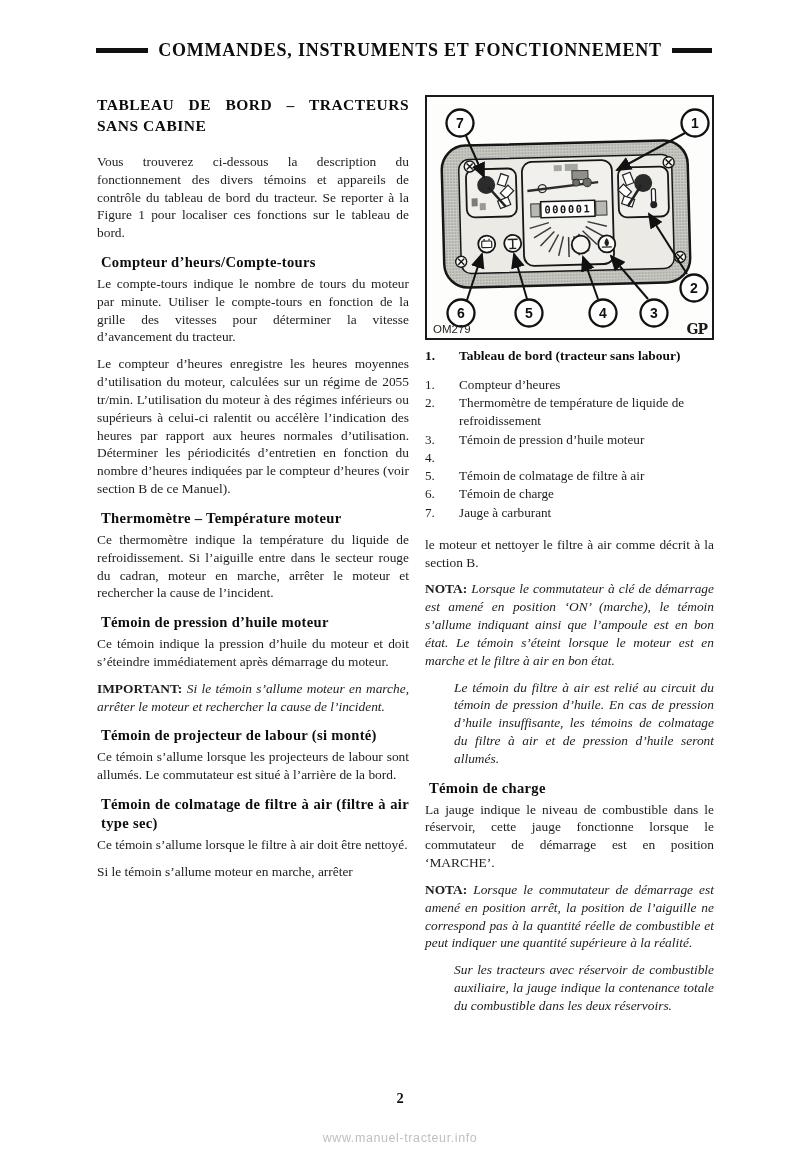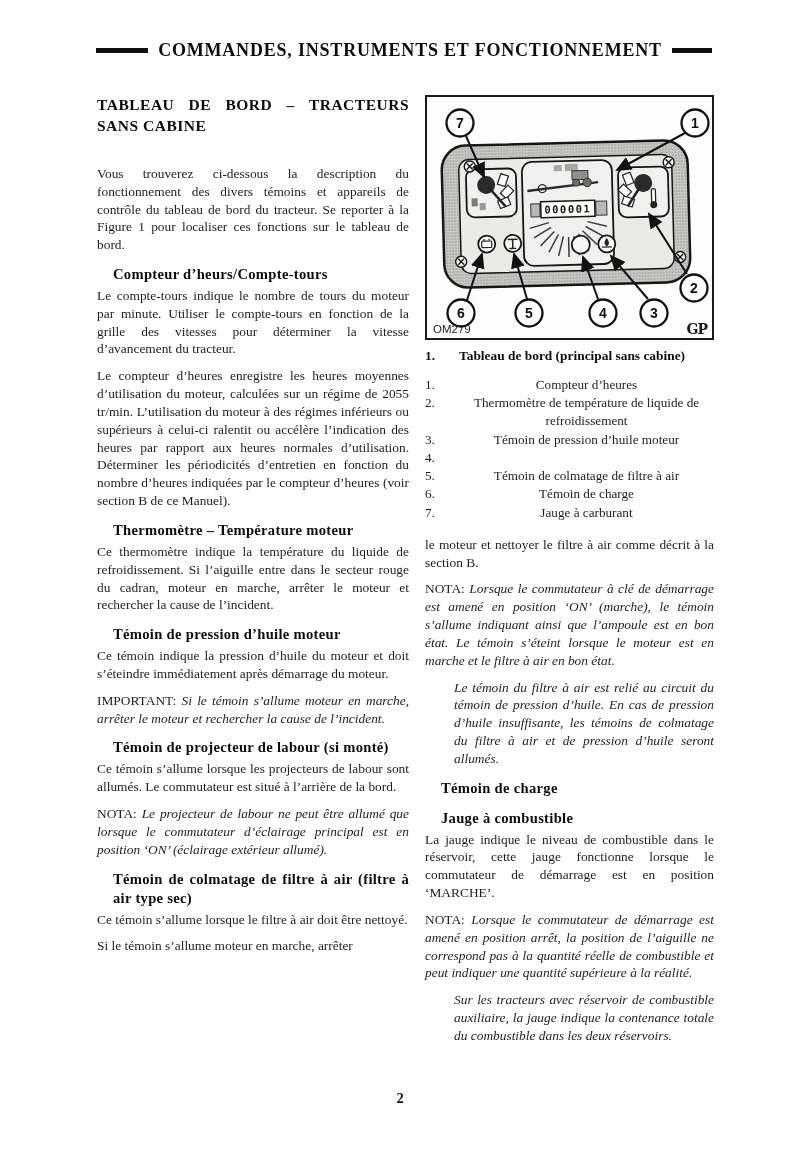--- a/index.html
+++ b/index.html
@@ -10,34 +10,34 @@
   .hrule{height:5px;background:#101010;}
   .hrule.left{width:52px;}
   .hrule.right{width:40px;flex:none;}
   .header-title{flex:1;text-align:center;font-size:18px;font-weight:bold;letter-spacing:0.8px;
                 white-space:nowrap;color:#0d0d0d;padding:0 2px;}
   
   .content{position:absolute;top:93px;left:97px;width:617px;display:flex;gap:16px;}
   .col-left{width:312px;}
   .col-right{width:289px;}
   .doc-title{font-size:15.5px;font-weight:bold;line-height:1.35;letter-spacing:0.5px;
-             text-align:justify;margin:2px 0 28px 0;color:#0d0d0d;}
+             text-align:justify;margin:2px 0 16px 0;color:#0d0d0d;}
   .sec-h{font-size:14.6px;font-weight:bold;line-height:1.3;letter-spacing:0.3px;
-         text-align:justify;margin:11px 0 3px 16px;color:#0d0d0d;}
+         text-align:justify;margin:11px 0 3px 4px;color:#0d0d0d;}
   .para{font-size:13.4px;line-height:1.33;text-align:justify;margin:0 0 9px 0;}
   .para.ital{font-style:italic;margin-left:29px;}
-  .nota-label{font-weight:normal;font-style:normal;}
+  .nota-label{font-weight:bold;font-style:normal;}
   
   .figure-box{border:2px solid #1a1a1a;width:285px;height:241px;margin:2px 0 8px 0;background:#fdfdfc;}
   .fig-caption{display:flex;font-size:13.4px;font-weight:bold;margin:4px 0 12px 0;color:#0d0d0d;}
   .fig-caption .num{width:34px;flex:none;}
   .fig-list{margin:0 0 14px 0;}
   .fig-item{display:flex;font-size:13.2px;line-height:1.38;}
   .fig-item .num{width:34px;flex:none;}
-  .fig-item .txt{flex:1;text-align:center;}
+  .fig-item .txt{flex:1;text-align:left;}
   
   .page-num{position:absolute;top:1090px;left:0;width:100%;text-align:center;
             font-size:14.5px;font-weight:bold;color:#111;}
   .watermark{position:absolute;top:1131px;left:0;width:100%;text-align:center;
              font-family:"Liberation Sans",sans-serif;font-size:12.5px;color:#bfbfbf;letter-spacing:0.6px;}
   svg text{font-family:"Liberation Sans",sans-serif;}
   .callout-num{font-size:14px;font-weight:bold;fill:#101010;}
   .counter-text{font-family:"DejaVu Sans Mono",monospace;font-size:10.5px;font-weight:bold;fill:#161616;letter-spacing:1.5px;}
   .om-text{font-size:11.5px;fill:#222;}
   .logo-text{font-family:"DejaVu Serif",serif;font-size:14px;font-weight:bold;fill:#1a1a1a;letter-spacing:-1px;}
@@ -62,21 +62,20 @@
       <div class="sec-h">Compteur d’heurs/Compte-tours</div>
       <p class="para">Le compte-tours indique le nombre de tours du moteur par minute. Utiliser le compte-tours en fonction de la grille des vitesses pour déterminer la vitesse d’avancement du tracteur.</p>
       <p class="para">Le compteur d’heures enregistre les heures moyennes d’utilisation du moteur, calculées sur un régime de 2055 tr/min. L’utilisation du moteur à des régimes inférieurs ou supérieurs à celui-ci ralentit ou accélère l’indication des heures par rapport aux heures normales d’utilisation. Déterminer les périodicités d’entretien en fonction du nombre d’heures indiquées par le compteur d’heures (voir section B de ce Manuel).</p>
       <div class="sec-h">Thermomètre – Température moteur</div>
       <p class="para">Ce thermomètre indique la température du liquide de refroidissement. Si l’aiguille entre dans le secteur rouge du cadran, moteur en marche, arrêter le moteur et rechercher la cause de l’incident.</p>
       <div class="sec-h">Témoin de pression d’huile moteur</div>
       <p class="para">Ce témoin indique la pression d’huile du moteur et doit s’éteindre immédiatement après démarrage du moteur.</p>
       <p class="para"><span class="nota-label">IMPORTANT:</span> <i>Si le témoin s’allume moteur en marche, arrêter le moteur et rechercher la cause de l’incident.</i></p>
       <div class="sec-h">Témoin de projecteur de labour (si monté)</div>
       <p class="para">Ce témoin s’allume lorsque les projecteurs de labour sont allumés. Le commutateur est situé à l’arrière de la bord.</p>
-      <p class="para"><span class="nota-label">NOTA:</span> <i>Le projecteur de labour ne peut être allumé que lorsque le commutateur d’éclairage principal est en position ‘ON’ (éclairage extérieur allumé).</i></p>
       <div class="sec-h">Témoin de colmatage de filtre à air (filtre à air type sec)</div>
       <p class="para">Ce témoin s’allume lorsque le filtre à air doit être nettoyé.</p>
       <p class="para">Si le témoin s’allume moteur en marche, arrêter</p>
     </div>
 
     <div class="col-right">
 
       <div class="figure-box">
         <svg width="285" height="241" viewBox="0 0 285 241">
           <defs>
@@ -225,21 +224,21 @@
             <text class="callout-num" x="227" y="221" text-anchor="middle">3</text>
           </g>
 
           <text class="om-text" x="6" y="236">OM279</text>
           <text class="logo-text" x="280" y="237" text-anchor="end">GP</text>
         </svg>
       </div>
 
       <div class="fig-caption">
         <span class="num">1.</span>
-        <span class="txt">Tableau de bord (principal sans cabine)</span>
+        <span class="txt">Tableau de bord (tracteur sans labour)</span>
       </div>
 
       <div class="fig-list">
         <div class="fig-item">
             <span class="num">1.</span>
             <span class="txt">Compteur d’heures</span>
           </div>
         <div class="fig-item">
             <span class="num">2.</span>
             <span class="txt">Thermomètre de température de liquide de refroidissement</span>
@@ -262,21 +261,21 @@
         <div class="fig-item">
             <span class="num">7.</span>
             <span class="txt">Jauge à carburant</span>
           </div>
       </div>
 
       <p class="para">le moteur et nettoyer le filtre à air comme décrit à la section B.</p>
       <p class="para"><span class="nota-label">NOTA:</span> <i>Lorsque le commutateur à clé de démarrage est amené en position ‘ON’ (marche), le témoin s’allume indiquant ainsi que l’ampoule est en bon état. Le témoin s’éteint lorsque le moteur est en marche et le filtre à air en bon état.</i></p>
       <p class="para ital">Le témoin du filtre à air est relié au circuit du témoin de pression d’huile. En cas de pression d’huile insuffisante, les témoins de colmatage du filtre à air et de pression d’huile seront allumés.</p>
       <div class="sec-h">Témoin de charge</div>
-      <div class="sec-h">Jauge à combustible</div>
       <p class="para">La jauge indique le niveau de combustible dans le réservoir, cette jauge fonctionne lorsque le commutateur de démarrage est en position ‘MARCHE’.</p>
       <p class="para"><span class="nota-label">NOTA:</span> <i>Lorsque le commutateur de démarrage est amené en position arrêt, la position de l’aiguille ne correspond pas à la quantité réelle de combustible et peut indiquer une quantité supérieure à la réalité.</i></p>
       <p class="para ital">Sur les tracteurs avec réservoir de combustible auxiliaire, la jauge indique la contenance totale du combustible dans les deux réservoirs.</p>
     </div>
   </div>
 
   <div class="page-num">2</div>
+  <div class="watermark">www.manuel-tracteur.info</div>
 </div>
 
 </body></html>

